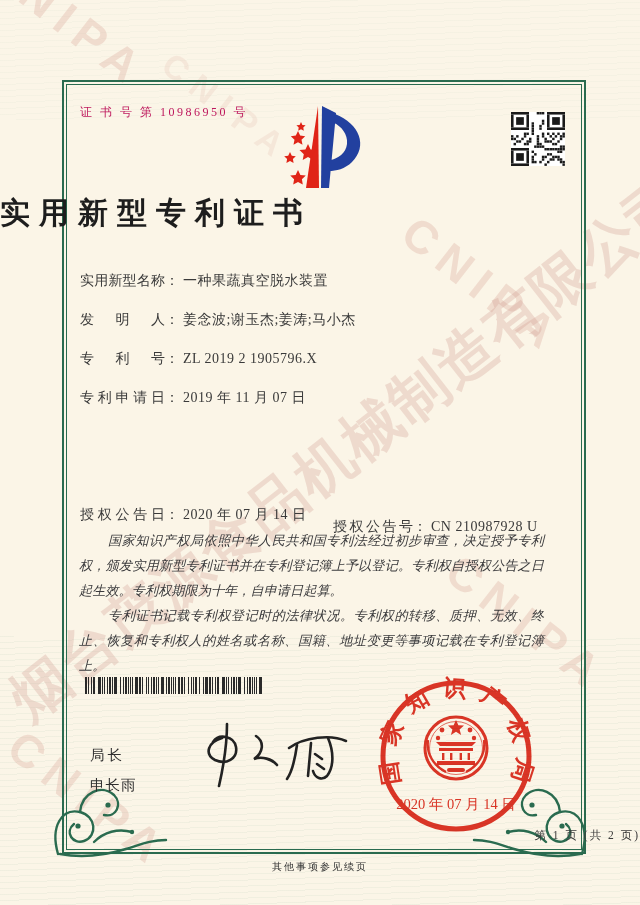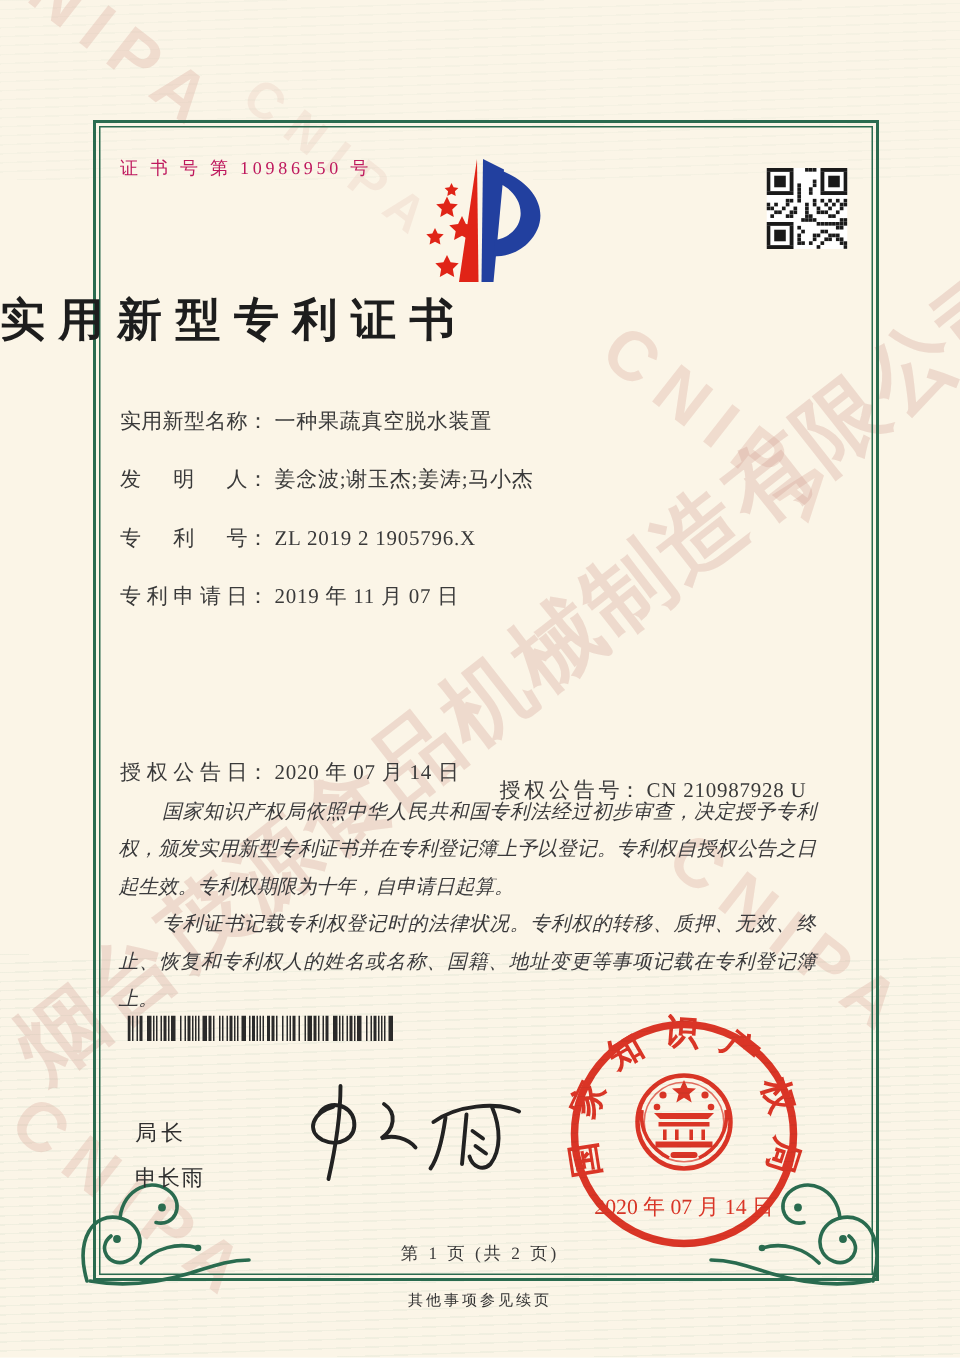--- a/index.html
+++ b/index.html
@@ -47,21 +47,21 @@
   .barcode{position:absolute;left:85px;top:677px;}
   .barcode rect{fill:#2a2a2a;}
   
   .sig-pos{position:absolute;left:90px;top:746px;font-size:14.5px;letter-spacing:3px;color:#2f2f2f;}
   .sig-name{position:absolute;left:90px;top:776px;font-size:14.5px;letter-spacing:1px;color:#2f2f2f;}
   .sig-hand{position:absolute;left:192px;top:718px;}
   .sig-hand path{stroke:#222;stroke-width:2.6;fill:none;stroke-linecap:round;}
   
   .seal{position:absolute;left:376px;top:676px;mix-blend-mode:multiply;opacity:.94;}
   
-  .page-no{position:absolute;left:0;top:828px;width:640px;text-align:center;font-size:11.5px;letter-spacing:2px;color:#3a3a3a;}
+  .page-no{position:absolute;left:0;top:828px;width:640px;text-align:right;font-size:11.5px;letter-spacing:2px;color:#3a3a3a;}
   .cont-note{position:absolute;left:0;top:860px;width:640px;text-align:center;font-size:10px;letter-spacing:2px;color:#333;}
 </style>
 </head>
 <body>
 
 <div class="page">
 
   <div class="wave-layer wave-top"></div>
   <div class="wave-layer wave-bottom"></div>
 

